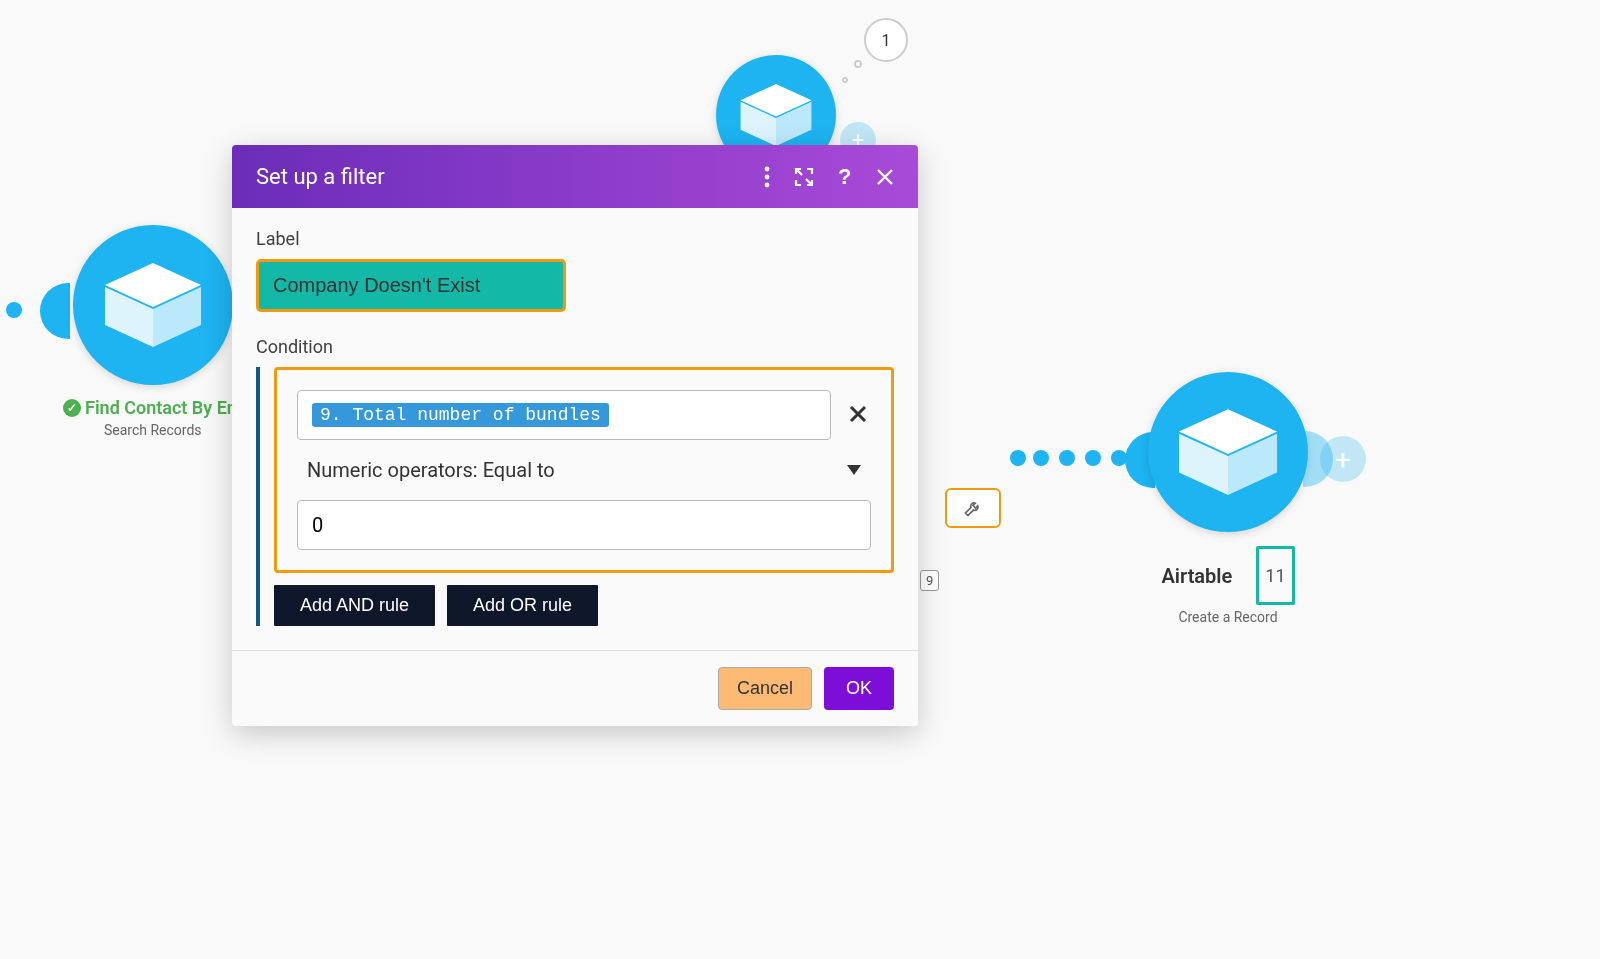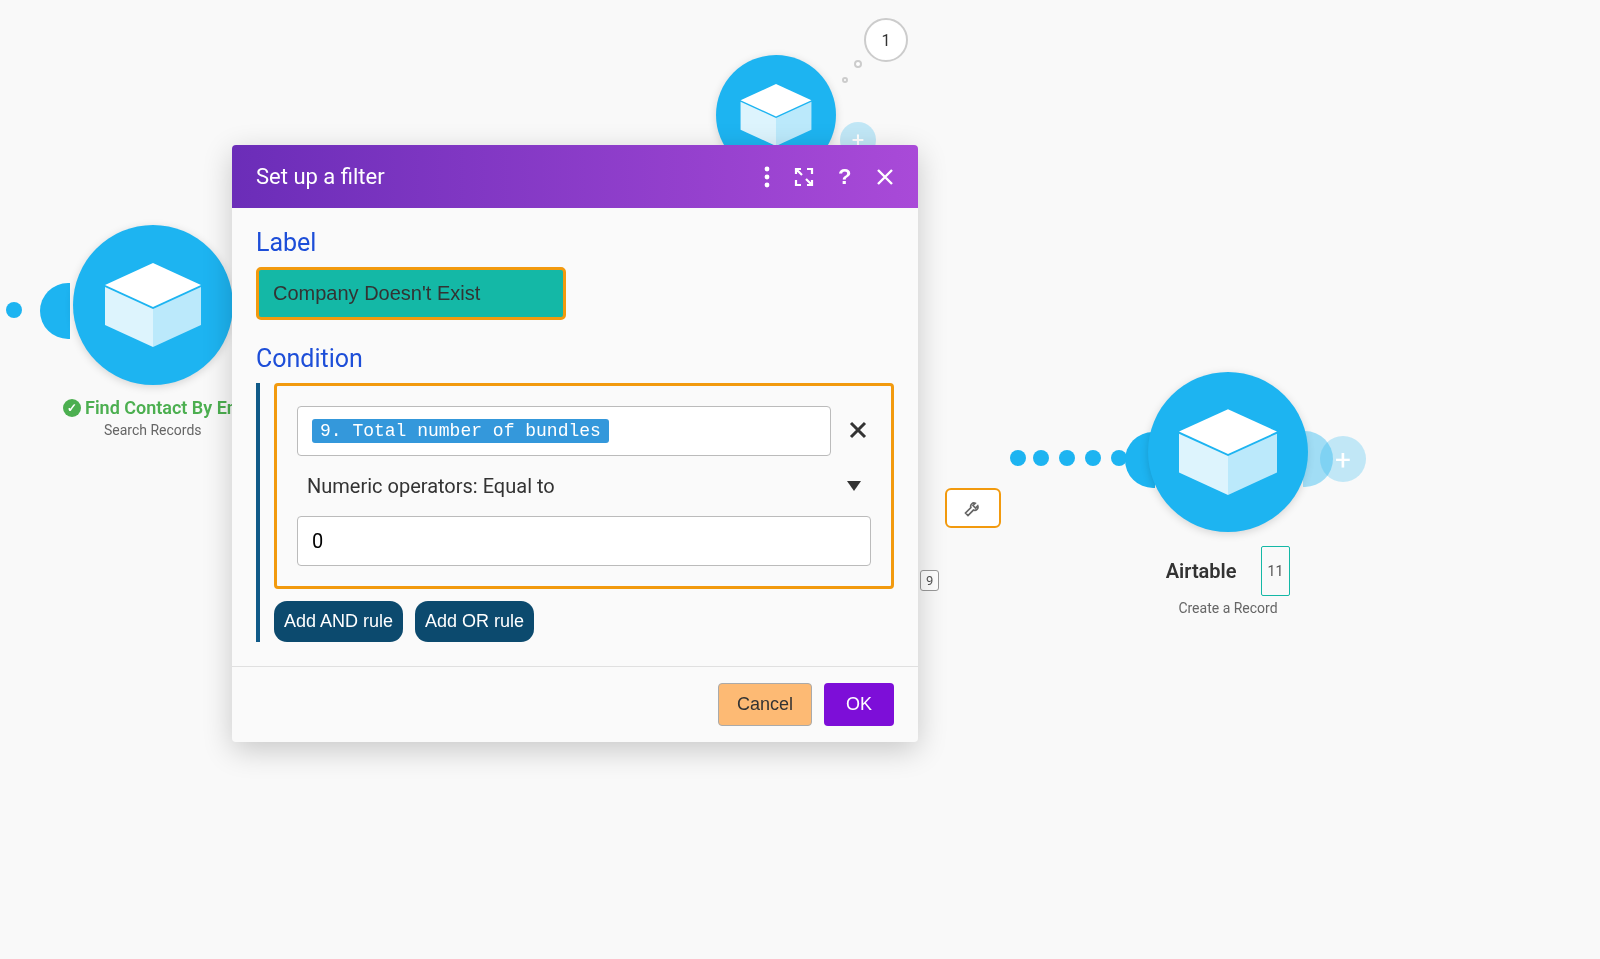--- a/index.html
+++ b/index.html
@@ -51,22 +51,22 @@
     .node-title {
       color: #333;
       font-weight: 600;
       font-size: 20px;
       margin-top: 14px;
       display: flex;
       align-items: center;
       gap: 24px;
     }
     .node-title .count {
-      border: 1px solid #14b8a6;
-      font-size: 14px;
+      border: 3px solid #14b8a6;
+      font-size: 18px;
       padding: 16px 6px;
       color: #555;
       border-radius: 2px;
       font-weight: 400;
     }
     .node-action {
       color: #666;
       font-size: 14px;
       margin-top: 4px;
     }
@@ -179,22 +179,22 @@
       border: none;
       color: white;
       cursor: pointer;
       display: flex;
       align-items: center;
     }
     .modal-body {
       padding: 20px 24px 24px 24px;
     }
     .form-label {
-      font-size: 25px;
-      color: #1d4ed8;
+      font-size: 18px;
+      color: #404040;
       margin-bottom: 10px;
       display: block;
     }
     .text-input {
       width: 100%;
       border: 1px solid #ccc;
       border-radius: 5px;
       padding: 12px 14px;
       font-size: 20px;
       color: #333;
@@ -268,26 +268,26 @@
       padding: 12px 14px;
       font-size: 20px;
       background: white;
     }
     .rule-buttons {
       margin-top: 12px;
       display: flex;
       gap: 12px;
     }
     .rule-btn {
-      background: #0c4a6e;
+      background: #0f172a;
       color: white;
       border: none;
-      padding: 10px 10px;
-      font-size: 18px;
-      border-radius: 13px;
+      padding: 10px 26px;
+      font-size: 18px;
+      border-radius: 1px;
       cursor: pointer;
     }
     .modal-footer {
       border-top: 1px solid #e0e0e0;
       padding: 16px 24px;
       display: flex;
       justify-content: flex-end;
       gap: 12px;
     }
     .btn-cancel {

